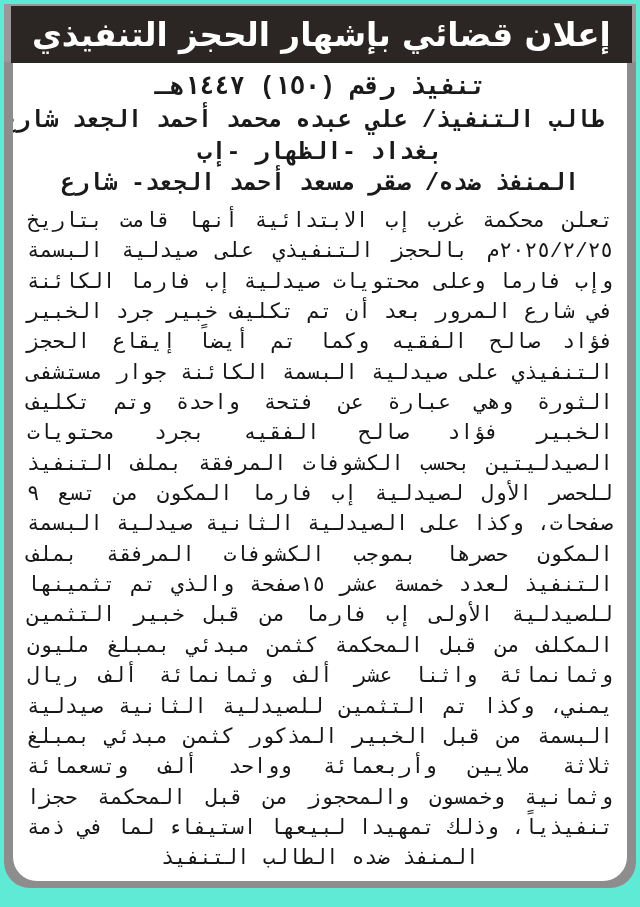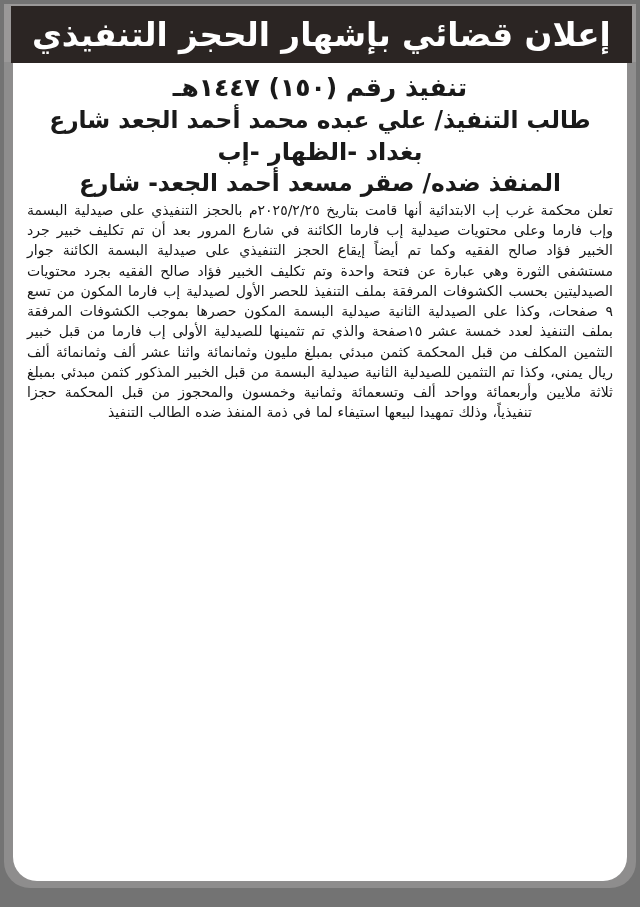--- a/index.html
+++ b/index.html
@@ -5,21 +5,21 @@
 <style>
   html, body {
     margin: 0;
     padding: 0;
     background: #ffffff;
   }
   #page {
     position: relative;
     width: 640px;
     height: 907px;
-    background: #737373;
+    background: #5eead4;
     overflow: hidden;
     font-family: "DejaVu Sans", "Liberation Sans", sans-serif;
   }
 
   
   .shadow-frame {
     position: absolute;
     left: 4px;
     top: 62px;
     width: 632px;
@@ -69,20 +69,21 @@
     background: #ffffff;
     border-radius: 0 0 24px 24px;
     z-index: 4;
     overflow: hidden;
   }
 
   .card-inner {
     padding: 8px 14px 0 14px;
     box-sizing: border-box;
     height: 100%;
+    font-family: Liberation Mono, monospace;
   }
 
   
   .heading-block {
     text-align: center;
   }
   .heading-line {
     font-size: 24px;
     font-weight: bold;
     color: #141414;
@@ -94,21 +95,22 @@
   .heading-line.lvl-num {
     font-size: 25px;
     margin-bottom: 1px;
   }
   .heading-line.tight {
     transform: scaleX(0.97);
   }
 
   
   .body-text {
-    font-size: 14px;
+    margin-top: 7px;
+    font-size: 21px;
     line-height: 1.445;
     color: #161616;
     text-align: justify;
     text-align-last: center;
     word-spacing: 0.5px;
     font-weight: 400;
     text-justify: inter-word;
   }
   .body-text p {
     margin: 0;

